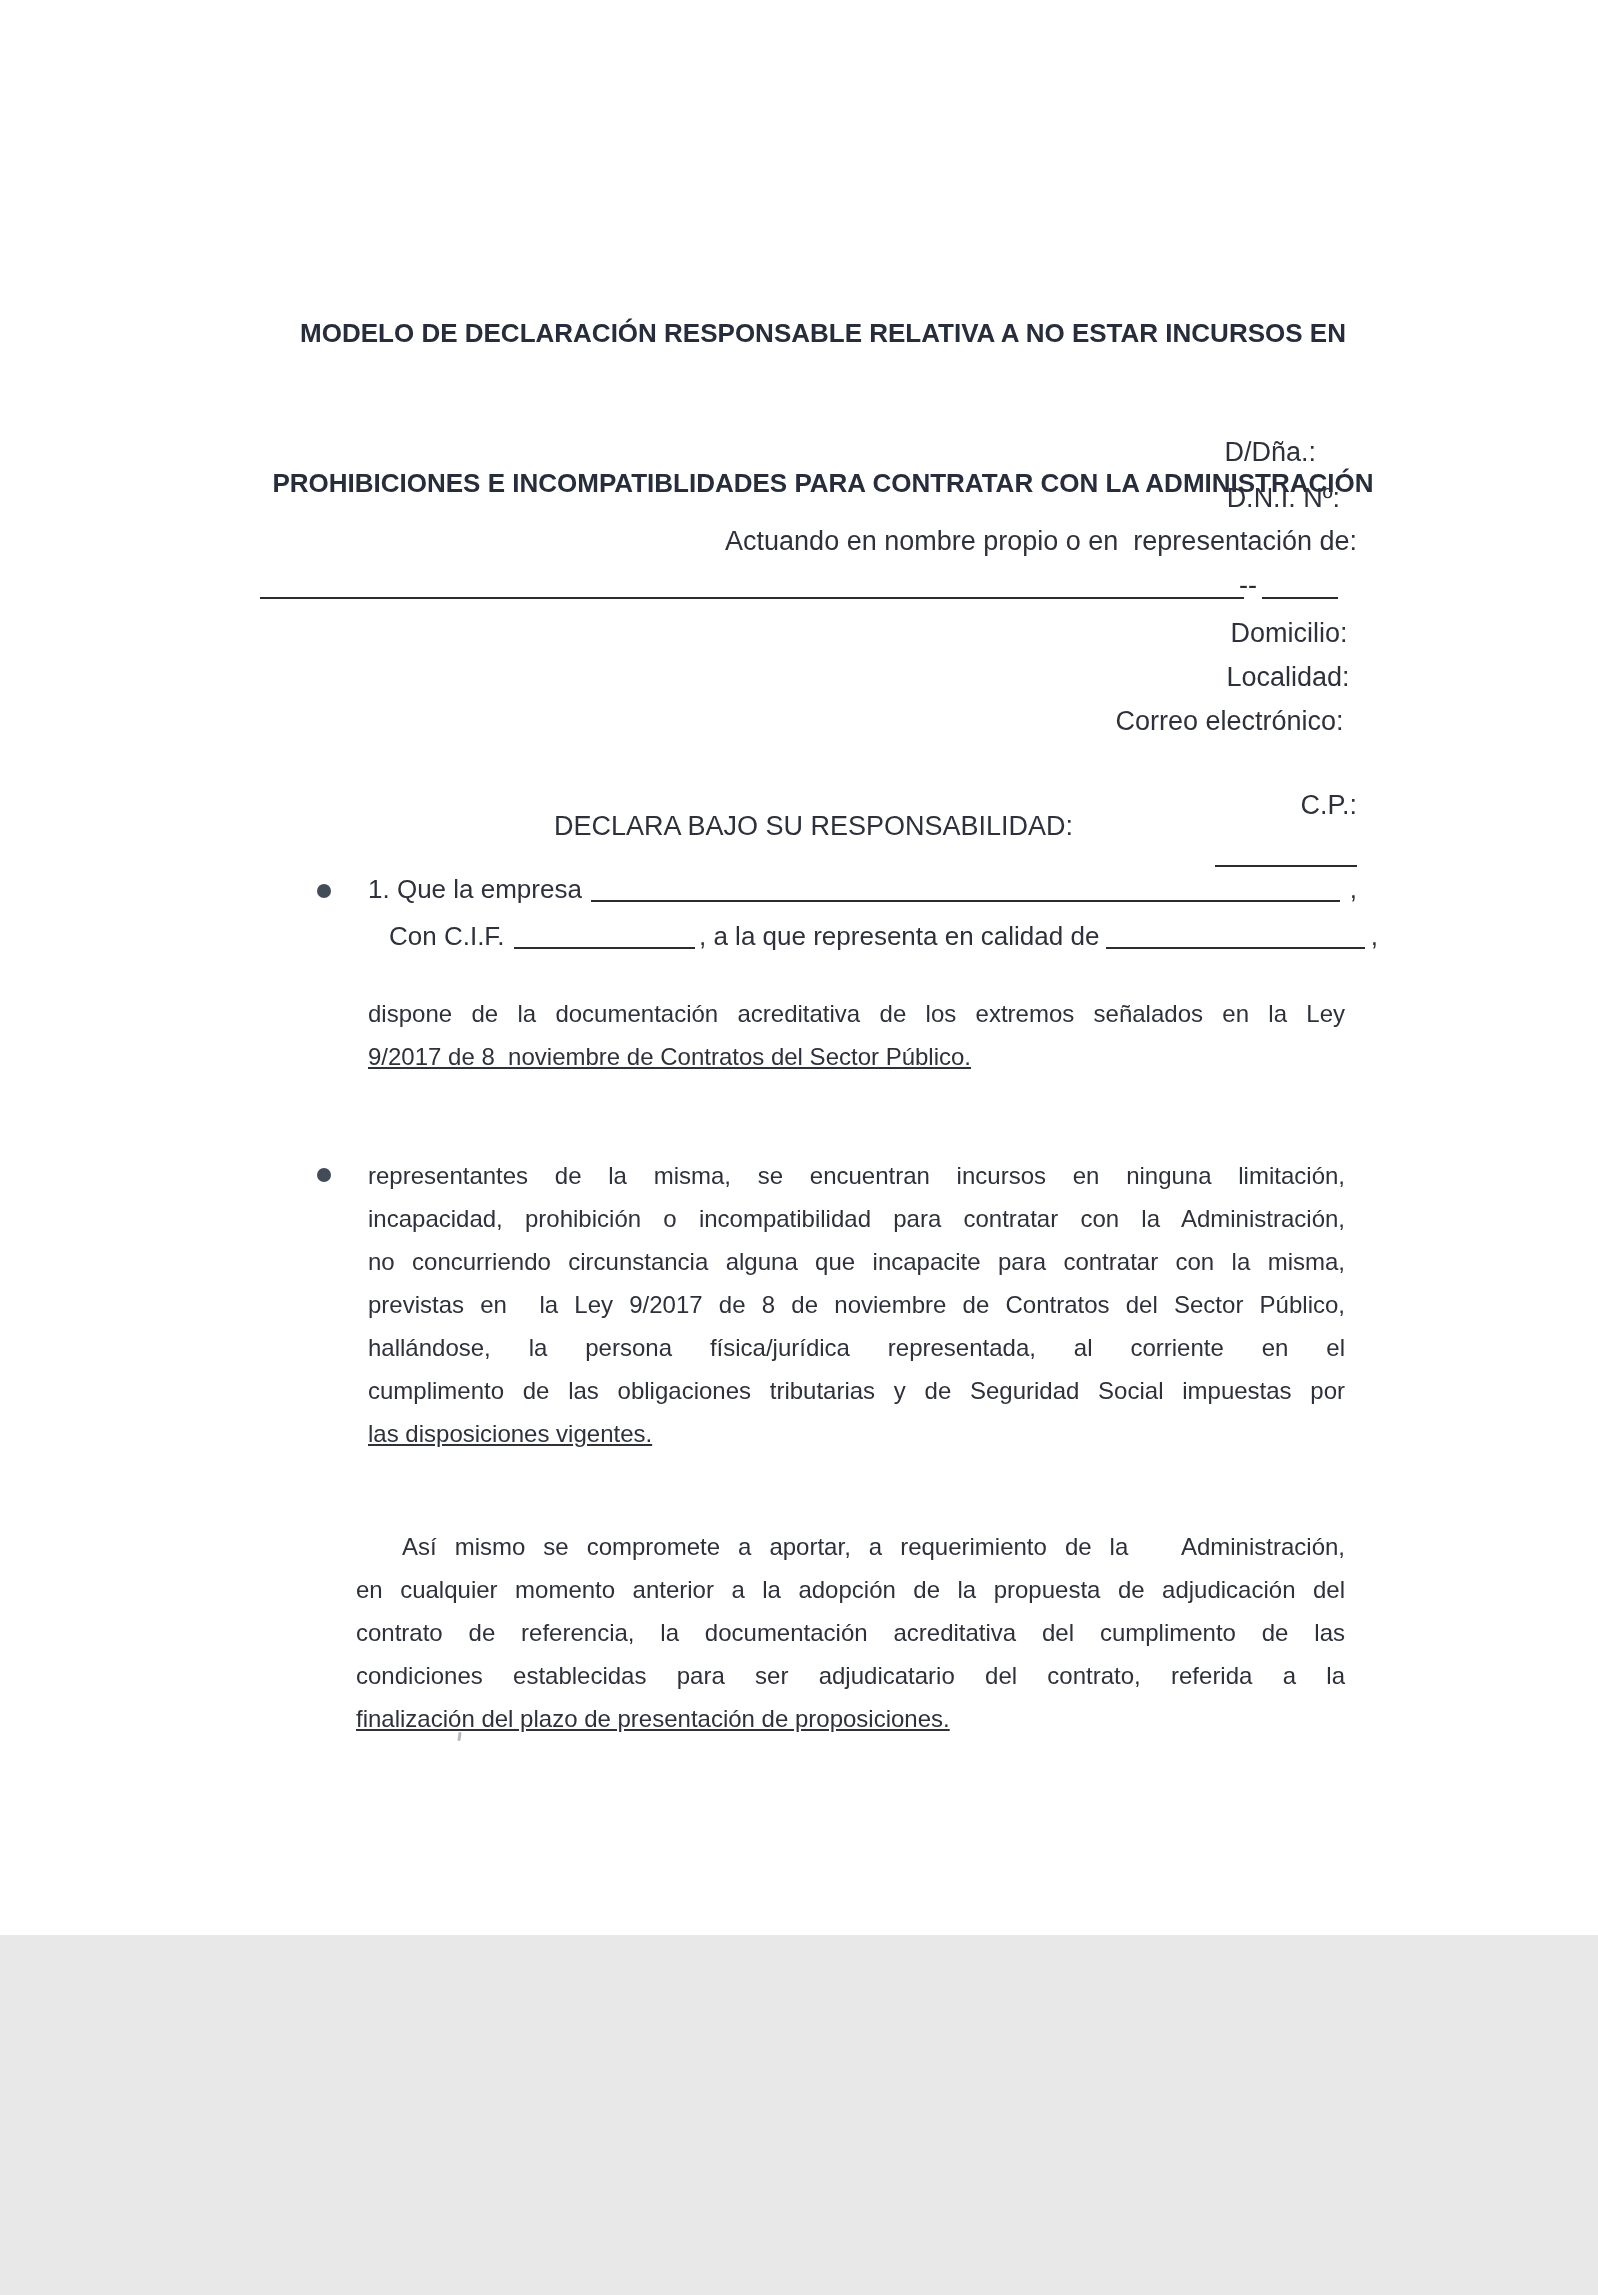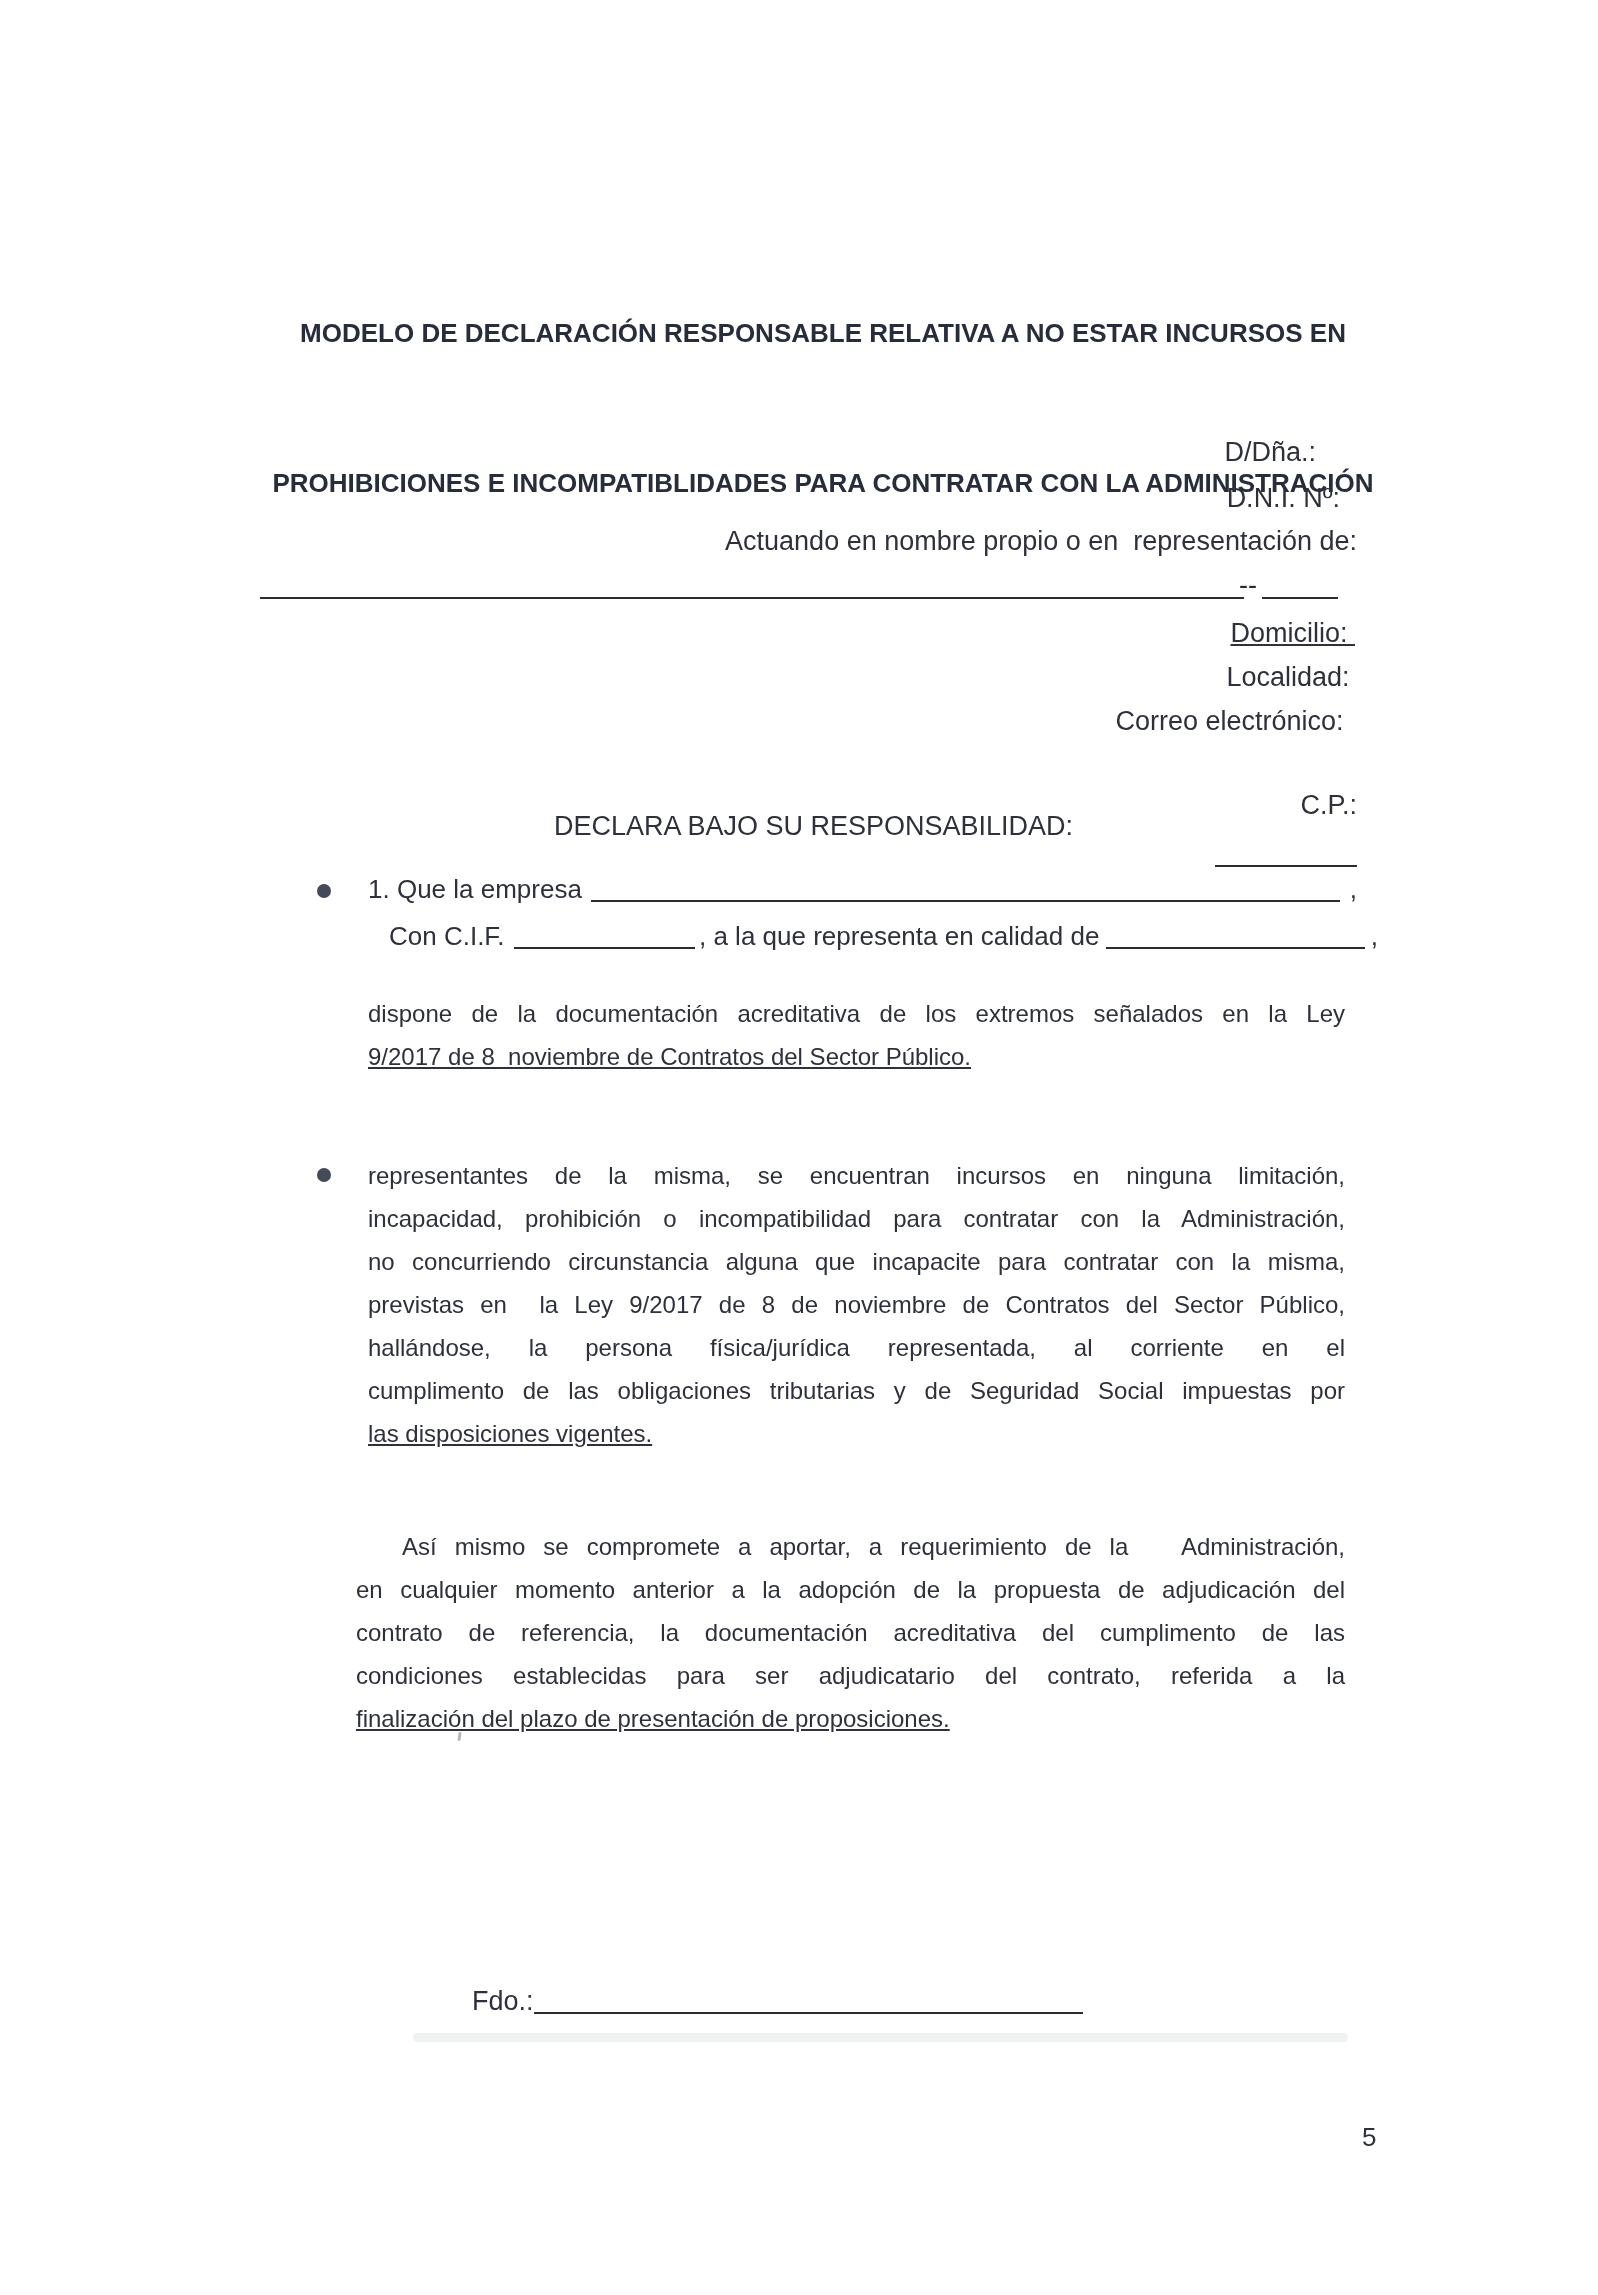--- a/index.html
+++ b/index.html
@@ -1,18 +1,18 @@
 <!DOCTYPE html>
 <html style="font-size:10.8px"><head>
 <meta charset="utf-8">
 <style>
   html,body{margin:0;padding:0;background:#e8e8e8;}
   .page{
     position:relative;
-    width:1598px;height:2295px;
+    width:1598px;height:1935px;
     background:#ffffff;
     font-family:"Liberation Sans", sans-serif;
     color:#2e313b;
     overflow:hidden;
   }
   
   .doc-title{
     position:absolute;top:208px;left:263px;width:1120px;
     text-align:center;font-weight:bold;font-size:26px;line-height:50px;
     color:#272d3a;white-space:pre-wrap;
@@ -91,21 +91,21 @@
   </div>
 
   <div class="form-row" style="top:522px;left:260px;width:1097px;">
     <span class="lbl">Actuando en nombre propio o en  representación de:</span>
   </div>
 
   <span class="dashes" style="top:566px;left:1239px;">--</span>
   <div class="rule" style="top:597px;left:260px;width:984px;"></div>
   <div class="rule" style="top:597px;left:1262px;width:76px;"></div>
 
-  <div class="form-row" style="top:614px;left:260px;width:1095px;text-decoration:underline;">
+  <div class="form-row" style="top:614px;left:260px;width:1095px;">
     <span class="lbl">Domicilio: </span>
     <span class="fill"></span>
   </div>
 
   <div class="form-row" style="top:658px;left:260px;width:1097px;gap:41px;">
     <span class="lbl">Localidad: </span>
     <span class="fill" style="margin-right:9.4px;"></span>
     <span class="lbl">C.P.:</span>
     <span class="fill fill-fixed" style="width:142px;"></span>
   </div>

